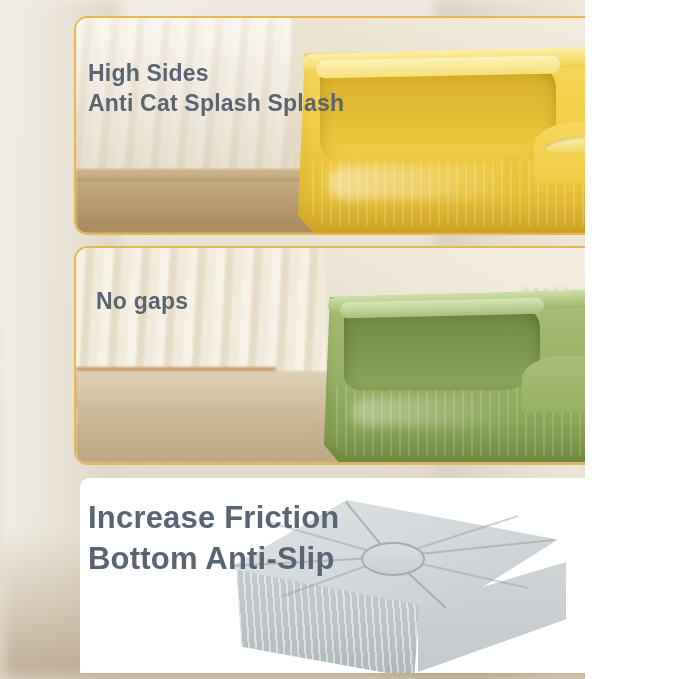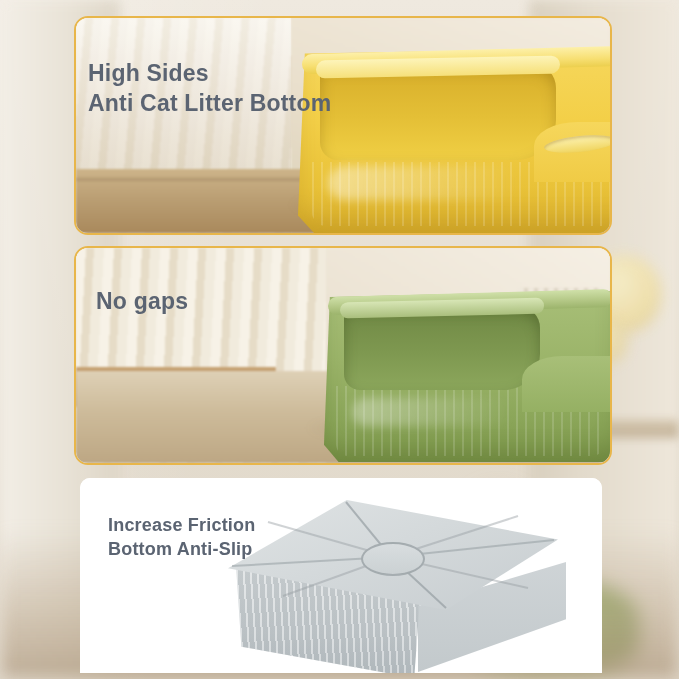--- a/index.html
+++ b/index.html
@@ -7,21 +7,21 @@
     padding: 0;
   }
   body {
     width: 679px;
     height: 679px;
     font-family: "Liberation Sans", sans-serif;
     overflow: hidden;
   }
   .page {
     position: relative;
-    width: 679px;
+    width: 585px;
     height: 679px;
     background: #fde047;
     overflow: hidden;
   }
   
   .bg {
     position: absolute;
     inset: 0;
     background:
       linear-gradient(100deg, rgba(255,255,255,0.25) 0%, rgba(255,255,255,0.0) 35%),
@@ -408,21 +408,21 @@
   .caption {
     position: absolute;
     color: #5b6472;
     font-weight: bold;
     letter-spacing: 0.2px;
     line-height: 1.32;
     white-space: nowrap;
   }
   .cap1 { left: 88px; top: 58px;  font-size: 23px; }
   .cap2 { left: 96px; top: 286px; font-size: 23px; }
-  .cap3 { left: 108px; top: 498px; font-size: 18px; margin-top: 16px; }
+  .cap3 { left: 88px; top: 498px; font-size: 31px; }
   .cap-line { display: block; }
 </style>
 </head>
 <body>
 
 <div class="page">
 
   <div class="bg">
     <div class="bg-curtain-left"></div>
     <div class="bg-curtain-right"></div>
@@ -489,21 +489,21 @@
         <line x1="163" y1="57" x2="300" y2="88" stroke="rgba(150,158,162,0.45)" stroke-width="2"></line>
         <line x1="290" y1="16" x2="163" y2="57" stroke="rgba(150,158,162,0.45)" stroke-width="2"></line>
         <line x1="163" y1="57" x2="55" y2="96" stroke="rgba(150,158,162,0.45)" stroke-width="2"></line>
       </svg>
       <div class="gb-hub"></div>
     </div>
   </div>
 
   <div class="caption cap1">
     <span class="cap-line">High Sides</span>
-    <span class="cap-line">Anti Cat Litter Bottom</span>
+    <span class="cap-line">Anti Cat Splash Splash</span>
   </div>
   <div class="caption cap2">
     <span class="cap-line">No gaps</span>
   </div>
   <div class="caption cap3">
     <span class="cap-line">Increase Friction</span>
     <span class="cap-line">Bottom Anti-Slip</span>
   </div>
 
 </div>

